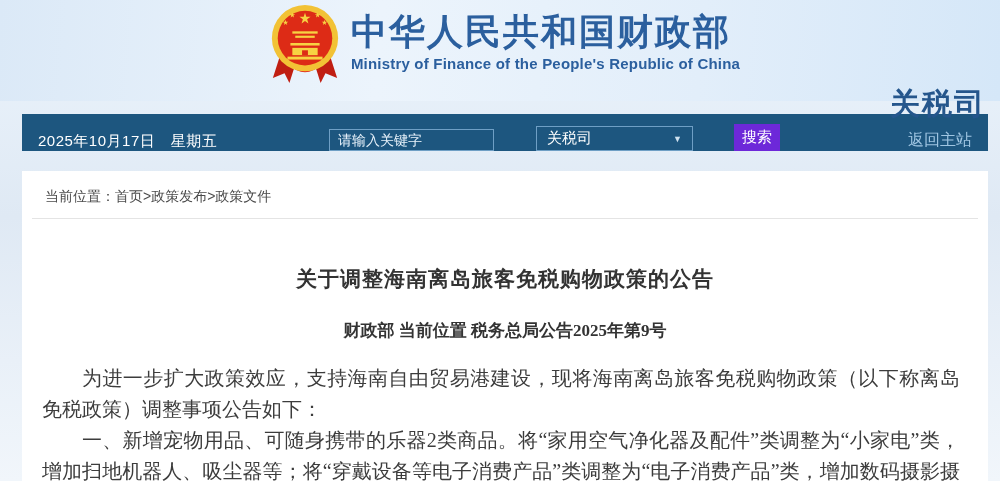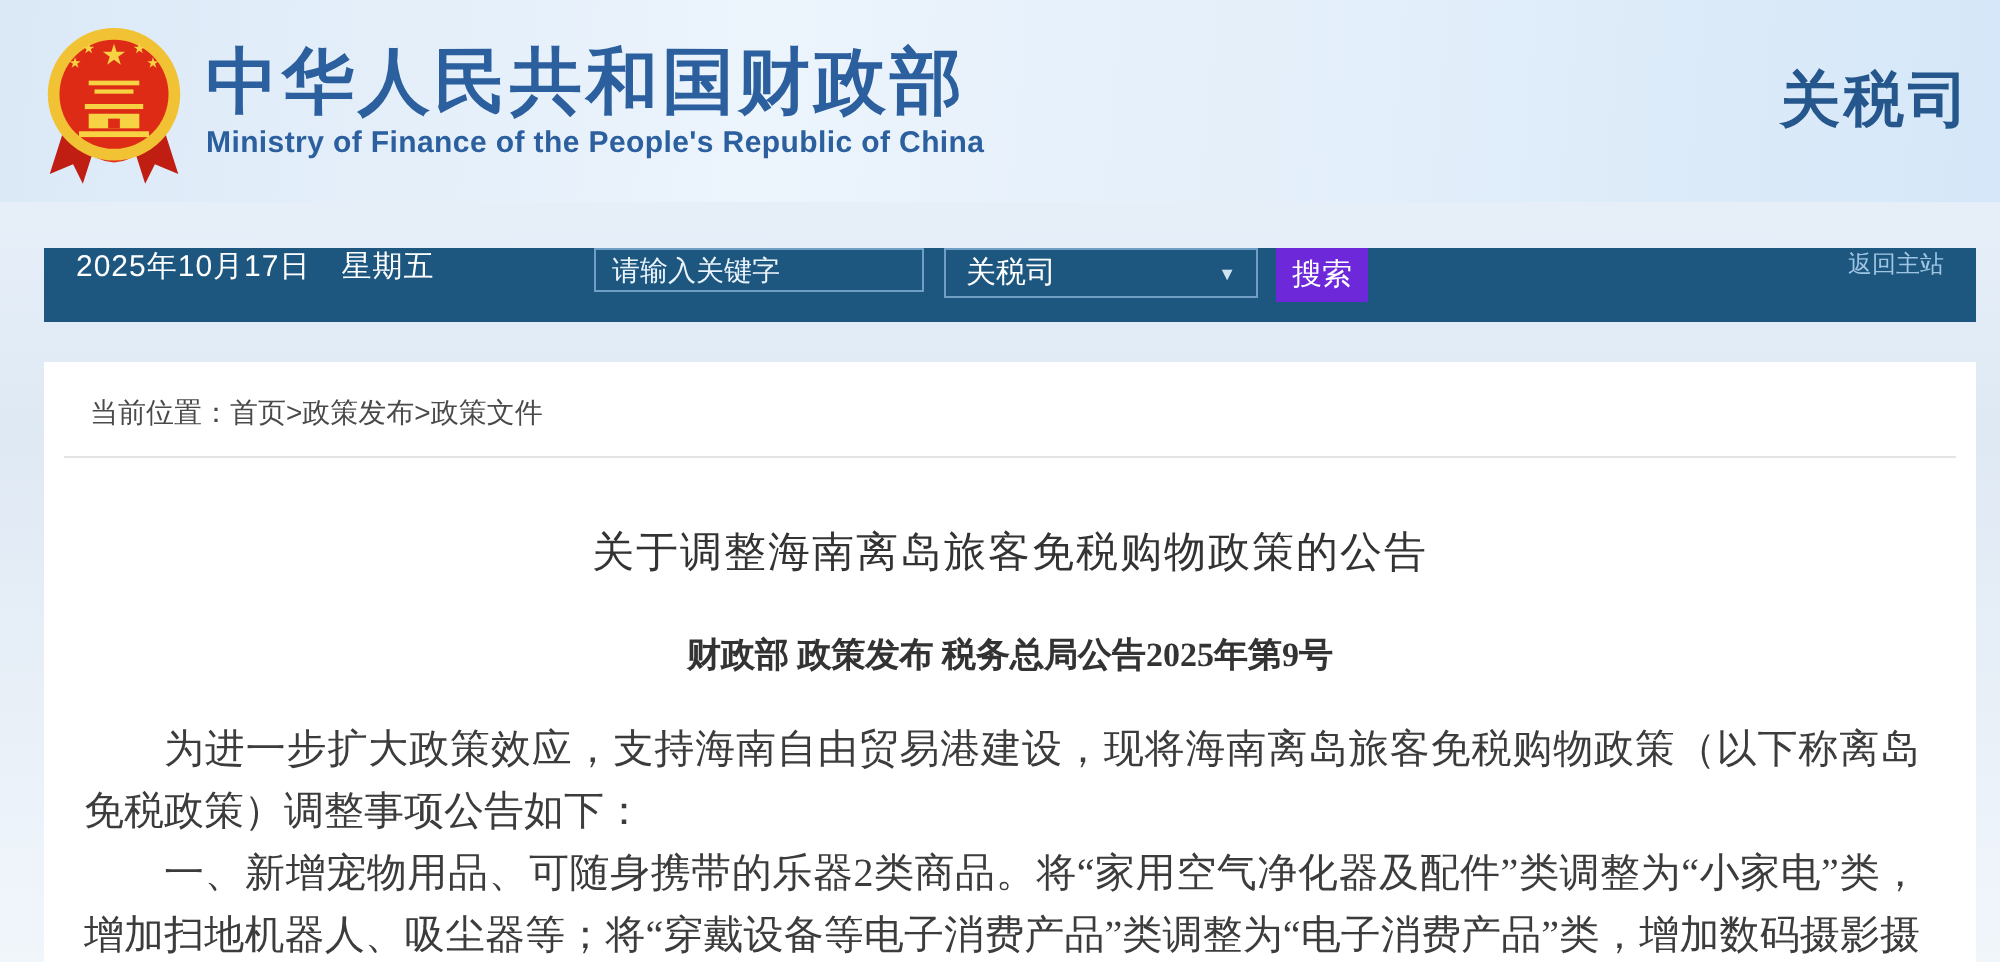--- a/index.html
+++ b/index.html
@@ -2,52 +2,52 @@
 <html><head>
 <meta charset="utf-8">
 <style>
   html,body{margin:0;padding:0;width:1000px;height:481px;overflow:hidden;
     font-family:"Liberation Sans","DejaVu Sans",sans-serif;
     background:linear-gradient(180deg,#d6e6f5 0%,#e7f0f9 18%,#dfe9f4 45%,#e9f0f8 75%,#f1f6fb 100%);}
   *{box-sizing:border-box;}
 
   
   .header{height:101px;display:flex;align-items:center;padding:0 12px 0 20px;
-    background:linear-gradient(95deg,#dbe9f7 0%,#ecf4fc 38%,#e2eefa 70%,#d5e7f8 100%);}
+    background:linear-gradient(95deg,#dbe9f7 0%,#ecf4fc 38%,#e2eefa 70%,#d5e7f8 100%);flex-direction:column;}
   .brand{display:flex;align-items:center;text-decoration:none;cursor:pointer;}
   .emblem{width:74px;height:82px;margin-top:2px;flex:0 0 auto;}
   .brand-text{margin-left:9px;}
   .site-title{font-size:36px;font-weight:bold;color:#2b5f9e;letter-spacing:2px;line-height:1.1;}
   .site-subtitle{font-size:15px;font-weight:bold;color:#2b5f9e;margin-top:3px;letter-spacing:0.2px;}
   .dept{margin-left:auto;text-align:center;color:#25568c;padding-right:2px;}
   .dept-title{font-size:30px;font-weight:600;letter-spacing:2px;}
   .dept-subtitle{font-size:18px;margin-top:8px;letter-spacing:0.5px;}
 
   
-  .navbar{width:966px;height:37px;margin:23px 0 0 22px;background:#1d567f;
-    display:flex;align-items:flex-start;padding:0 16px;}
+  .navbar{width:966px;height:37px;margin:13px 0 0 22px;background:#1d567f;
+    display:flex;align-items:flex-end;padding:0 16px;gap:32px;}
   .nav-date{color:#ffffff;font-size:15px;width:259px;flex:0 0 auto;letter-spacing:0.5px;}
   .nav-search{width:165px;height:22px;background:transparent;border:1px solid #6f9fc5;
     color:#fff;font-size:14px;padding:0 8px;outline:none;flex:0 0 auto;
     font-family:"Liberation Sans","DejaVu Sans",sans-serif;}
   .nav-search::placeholder{color:#e9f3fb;opacity:1;}
   .nav-select{margin-left:10px;width:157px;height:25px;border:1px solid #6f9fc5;color:#fff;
     font-size:15px;display:flex;align-items:center;justify-content:space-between;
     padding:0 10px;cursor:pointer;flex:0 0 auto;}
   .caret{font-size:9px;color:#cfe2f0;}
   .nav-btn{margin-left:9px;width:46px;height:27px;background:#6d28d9;border:none;color:#fff;
     font-size:15px;cursor:pointer;flex:0 0 auto;font-family:"Liberation Sans","DejaVu Sans",sans-serif;}
-  .nav-home{margin-left:auto;color:#9fc5e2;font-size:12px;text-decoration:none;cursor:pointer;}
+  .nav-home{margin-left:auto;color:#9fc5e2;font-size:16px;text-decoration:none;cursor:pointer;}
 
   
   .panel{width:966px;height:318px;margin:20px 0 0 22px;background:#ffffff;}
   .breadcrumb{padding:17px 0 12px 23px;font-size:14px;color:#4a4a4a;}
   .breadcrumb .path{cursor:pointer;}
   .divider{margin:0 10px;border-top:1px solid #e4e4e4;}
-  .article-title{margin:33px 40px 0;text-align:center;font-size:21px;font-weight:normal;
+  .article-title{margin:46px 40px 0;text-align:center;font-size:21px;font-weight:bold;
     color:#333;letter-spacing:1px;}
   .doc-number{margin-top:26px;text-align:center;font-size:17px;font-weight:bold;color:#333;
     font-family:"Liberation Serif","DejaVu Serif",serif;}
   .para{margin:0 28px 0 20px;font-size:20px;line-height:31px;color:#3c3c3c;
     font-family:"Liberation Serif","DejaVu Serif",serif;
     text-indent:2em;text-align:justify;}
   .para.first{margin-top:21px;}
 </style>
 </head>
 <body>
@@ -97,16 +97,16 @@
   <button class="nav-btn">搜索</button>
   <a class="nav-home">返回主站</a>
 </div>
 
 <div class="panel">
   <div class="breadcrumb">
     <span>当前位置：</span><span class="path">首页&gt;政策发布&gt;政策文件</span>
   </div>
   <div class="divider"></div>
   <h1 class="article-title">关于调整海南离岛旅客免税购物政策的公告</h1>
-  <div class="doc-number">财政部 政策发布 税务总局公告2025年第9号</div>
+  <div class="doc-number">财政部 当前位置 税务总局公告2025年第9号</div>
   <p class="para first">为进一步扩大政策效应，支持海南自由贸易港建设，现将海南离岛旅客免税购物政策（以下称离岛免税政策）调整事项公告如下：</p>
   <p class="para">一、新增宠物用品、可随身携带的乐器2类商品。将“家用空气净化器及配件”类调整为“小家电”类，增加扫地机器人、吸尘器等；将“穿戴设备等电子消费产品”类调整为“电子消费产品”类，增加数码摄影摄像器材及配件、微型无人机；在“平板电脑”类中增加鼠标、键盘等数码配件。</p>
 </div>
 
 </body></html>

